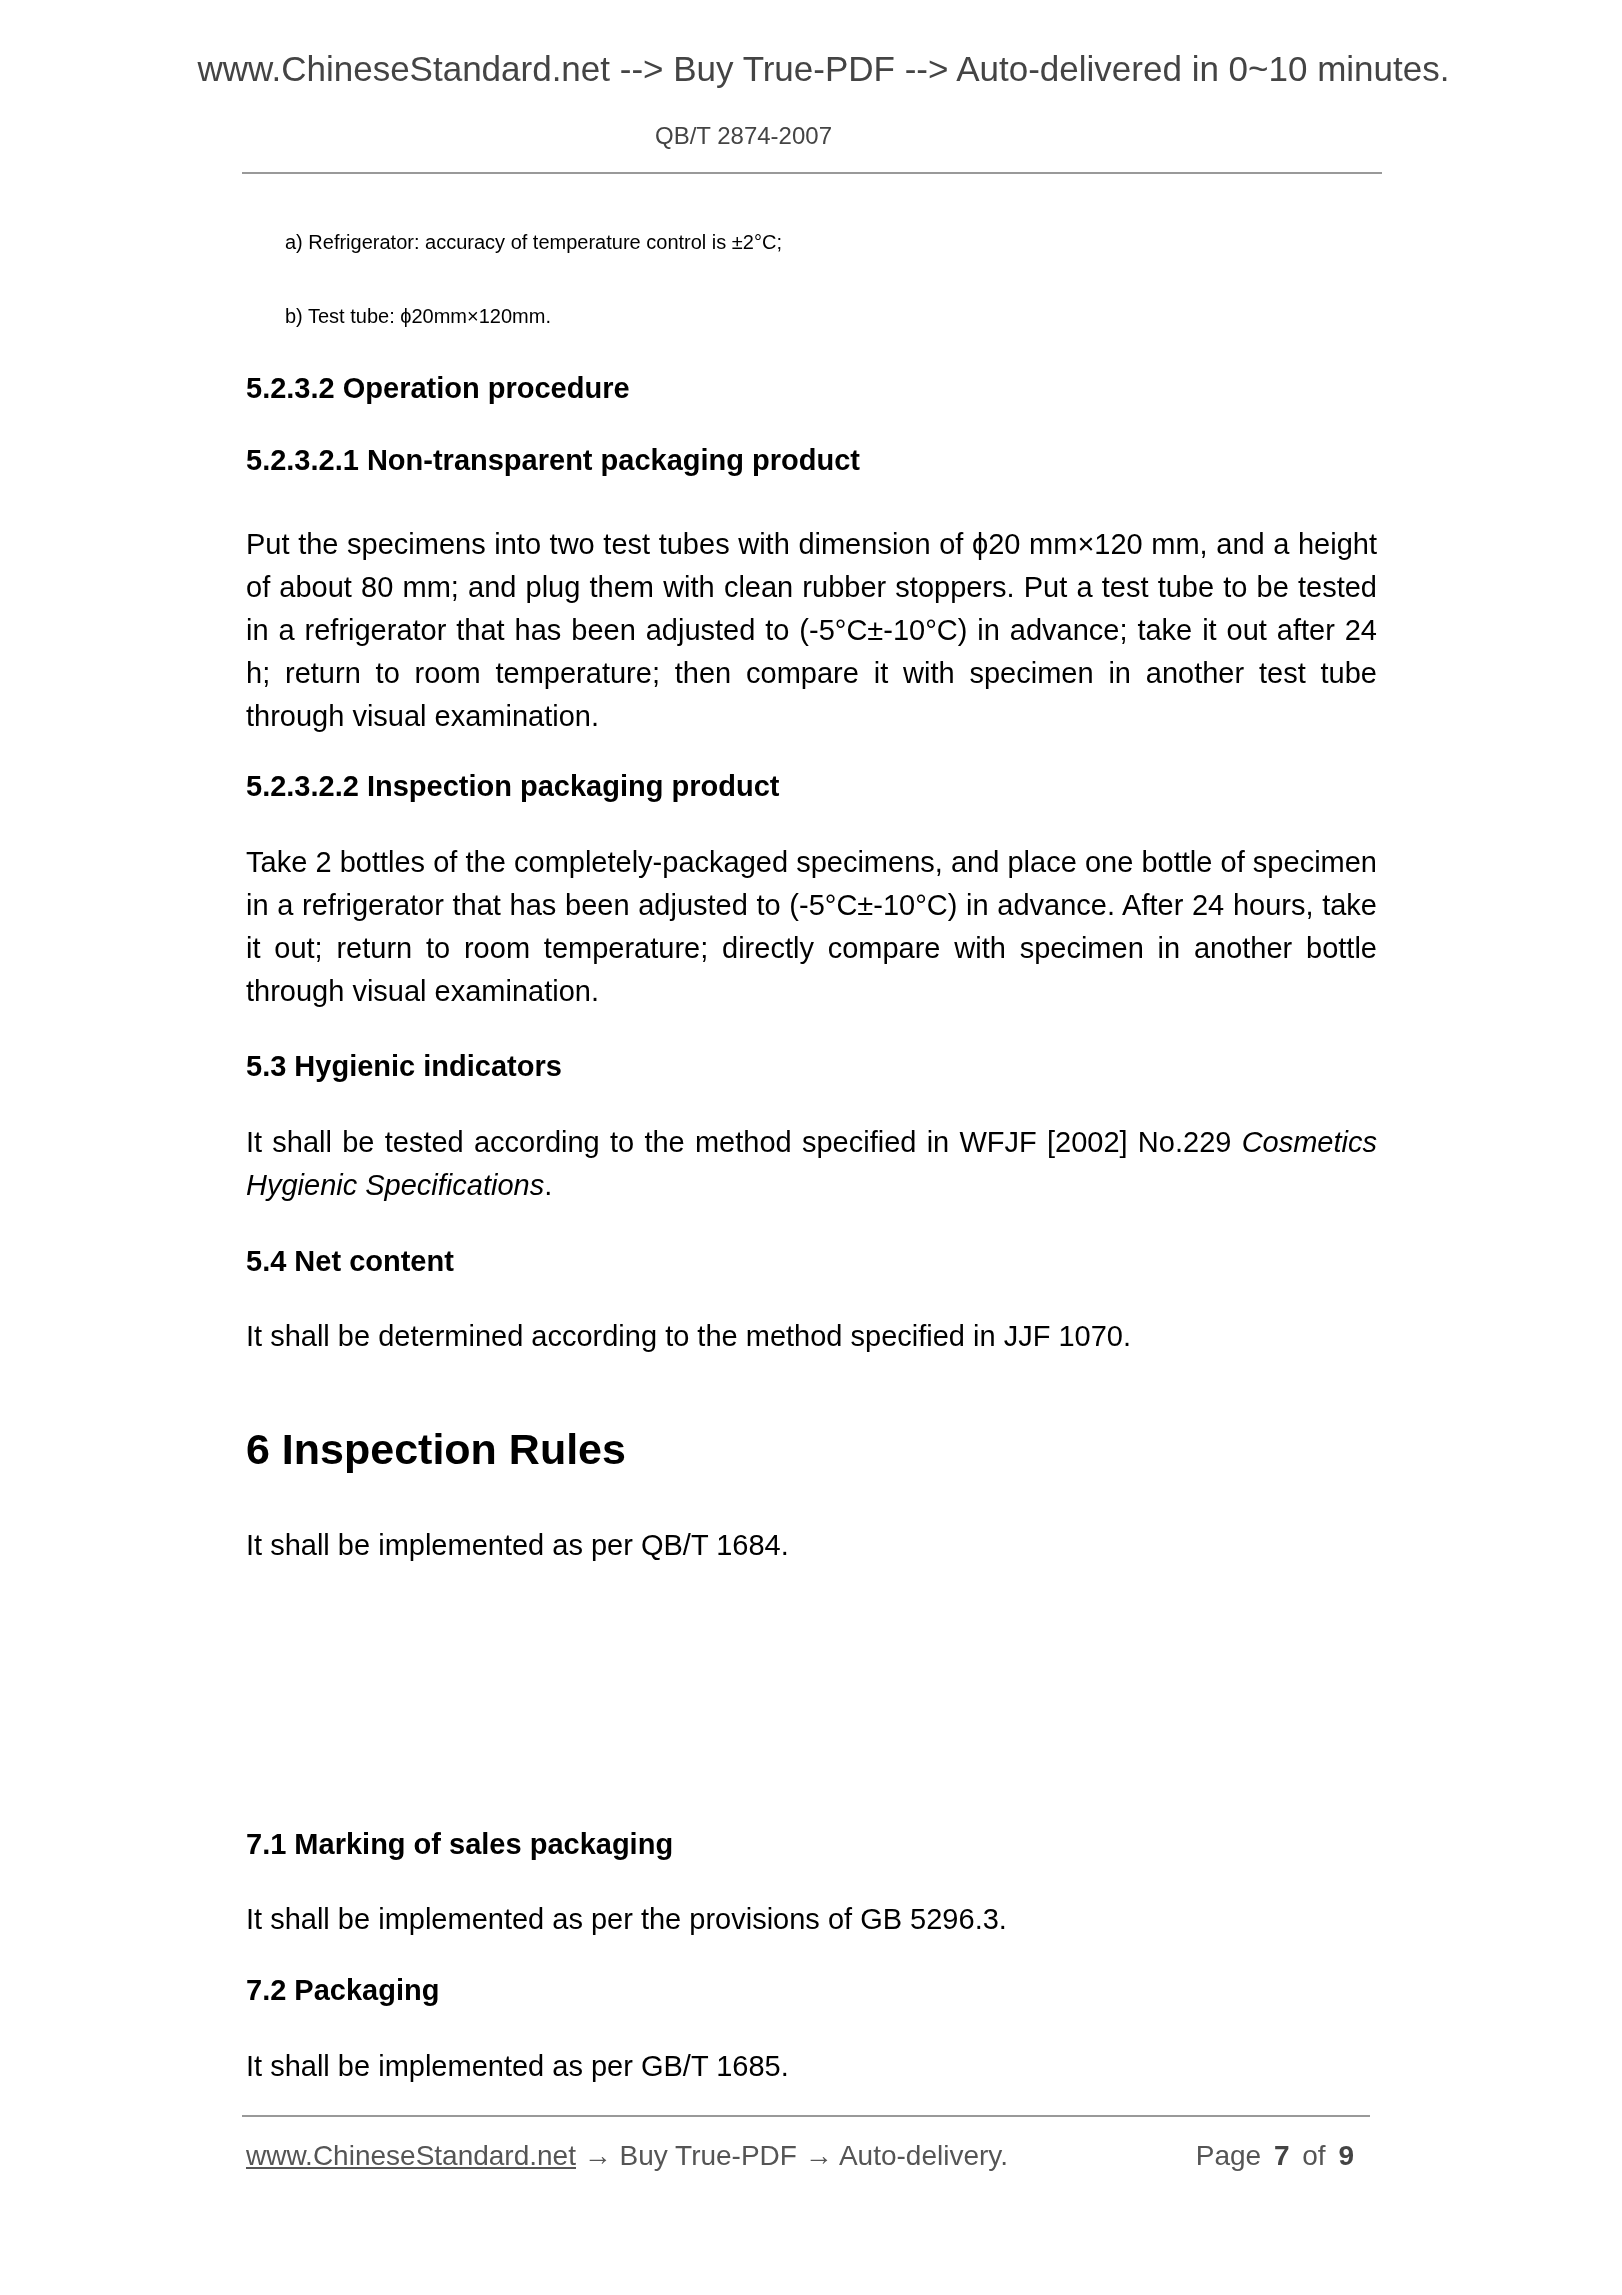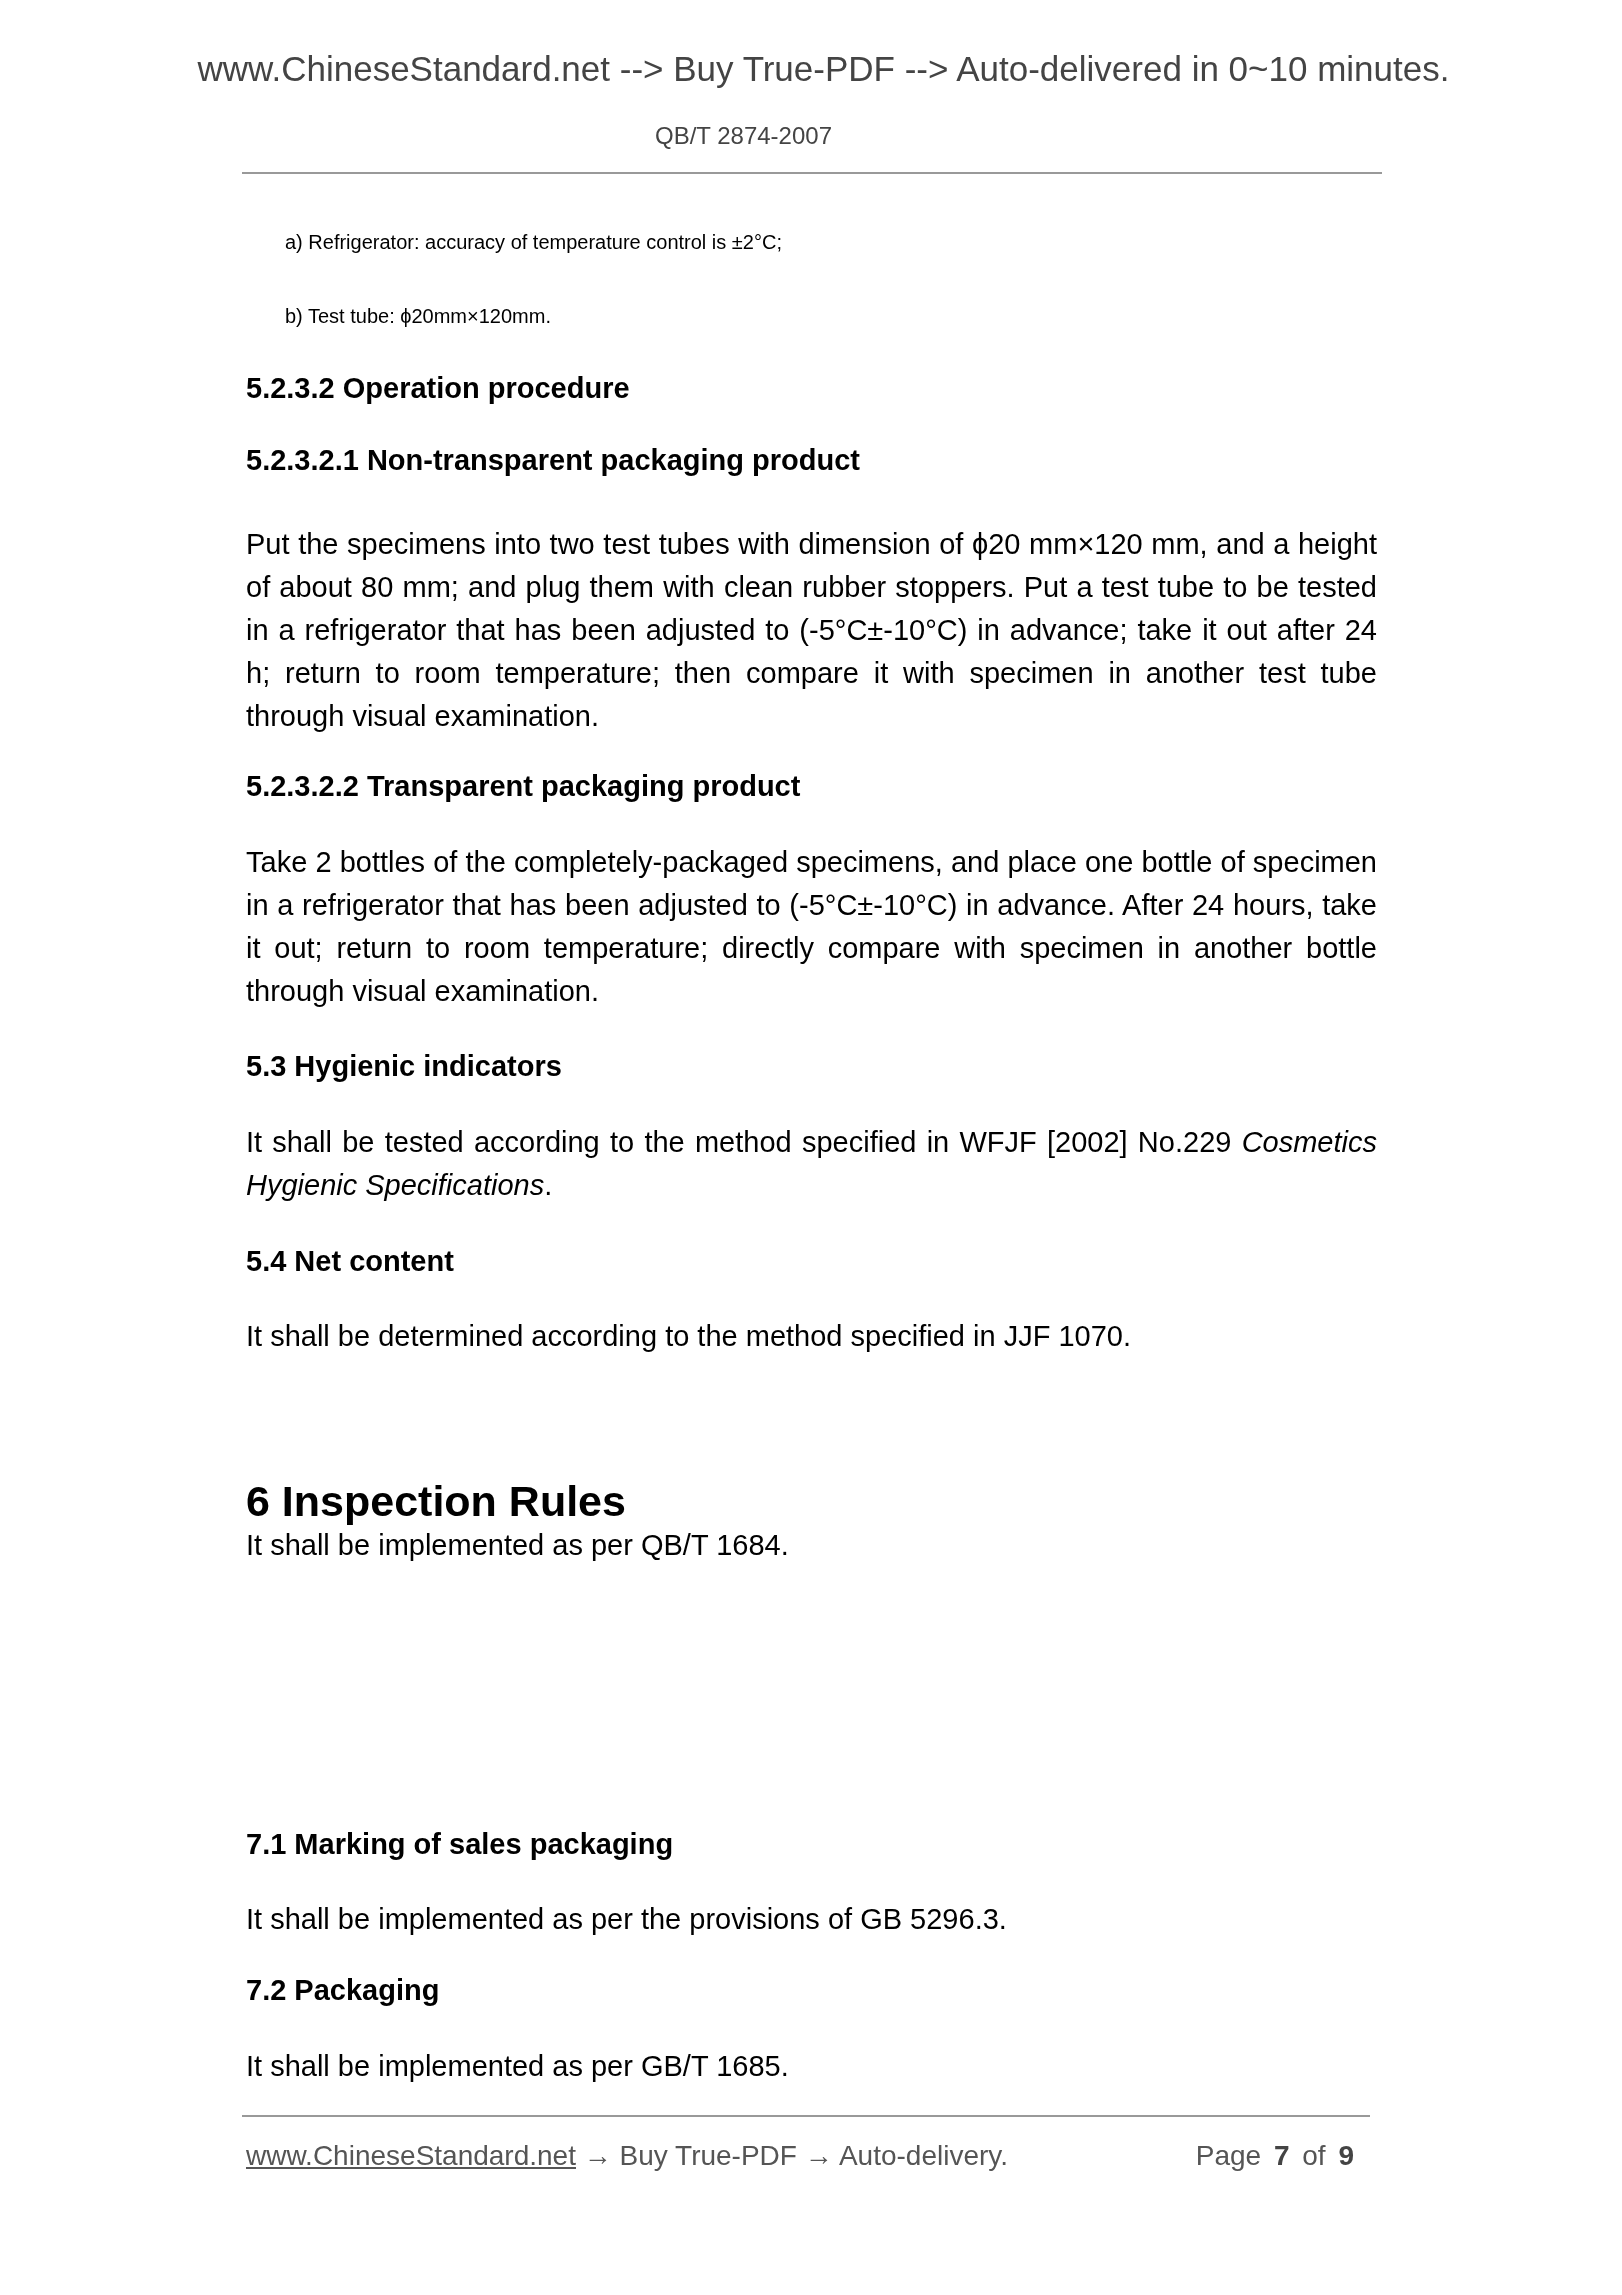--- a/index.html
+++ b/index.html
@@ -72,30 +72,30 @@
 <div class="abs rule top"></div>
 
 <div class="abs list-item" style="top:221px;">a) Refrigerator: accuracy of temperature control is ±2°C;</div>
 <div class="abs list-item" style="top:295px;">b) Test tube: ϕ20mm×120mm.</div>
 
 <div class="abs body-block h2" style="top:367px;">5.2.3.2 Operation procedure</div>
 
 <div class="abs body-block h2" style="top:439px;">5.2.3.2.1 Non-transparent packaging product</div>
 <div class="abs body-block para" style="top:523px;">Put the specimens into two test tubes with dimension of ϕ20 mm×120 mm, and a height of about 80 mm; and plug them with clean rubber stoppers. Put a test tube to be tested in a refrigerator that has been adjusted to (-5°C±-10°C) in advance; take it out after 24 h; return to room temperature; then compare it with specimen in another test tube through visual examination.</div>
 
-<div class="abs body-block h2" style="top:765px;">5.2.3.2.2 Transparent packaging product</div>
+<div class="abs body-block h2" style="top:765px;">5.2.3.2.2 Inspection packaging product</div>
 <div class="abs body-block para" style="top:841px;">Take 2 bottles of the completely-packaged specimens, and place one bottle of specimen in a refrigerator that has been adjusted to (-5°C±-10°C) in advance. After 24 hours, take it out; return to room temperature; directly compare with specimen in another bottle through visual examination.</div>
 
 <div class="abs body-block h2" style="top:1045px;">5.3 Hygienic indicators</div>
 <div class="abs body-block para" style="top:1121px;"><span>It shall be tested according to the method specified in WFJF [2002] No.229 </span><em>Cosmetics Hygienic Specifications</em><span>.</span></div>
 
 <div class="abs body-block h2" style="top:1240px;">5.4 Net content</div>
 <div class="abs body-block" style="top:1315px;">It shall be determined according to the method specified in JJF 1070.</div>
 
-<div class="abs h1" style="top:1459px;">
+<div class="abs h1" style="top:1407px;">
   <span class="line2">6 Inspection Rules</span>
 </div>
 <div class="abs body-block" style="top:1524px;">It shall be implemented as per QB/T 1684.</div>
 
 <div class="abs h1" style="top:1618px;">
 </div>
 
 <div class="abs body-block h2" style="top:1823px;">7.1 Marking of sales packaging</div>
 <div class="abs body-block" style="top:1898px;">It shall be implemented as per the provisions of GB 5296.3.</div>
 

